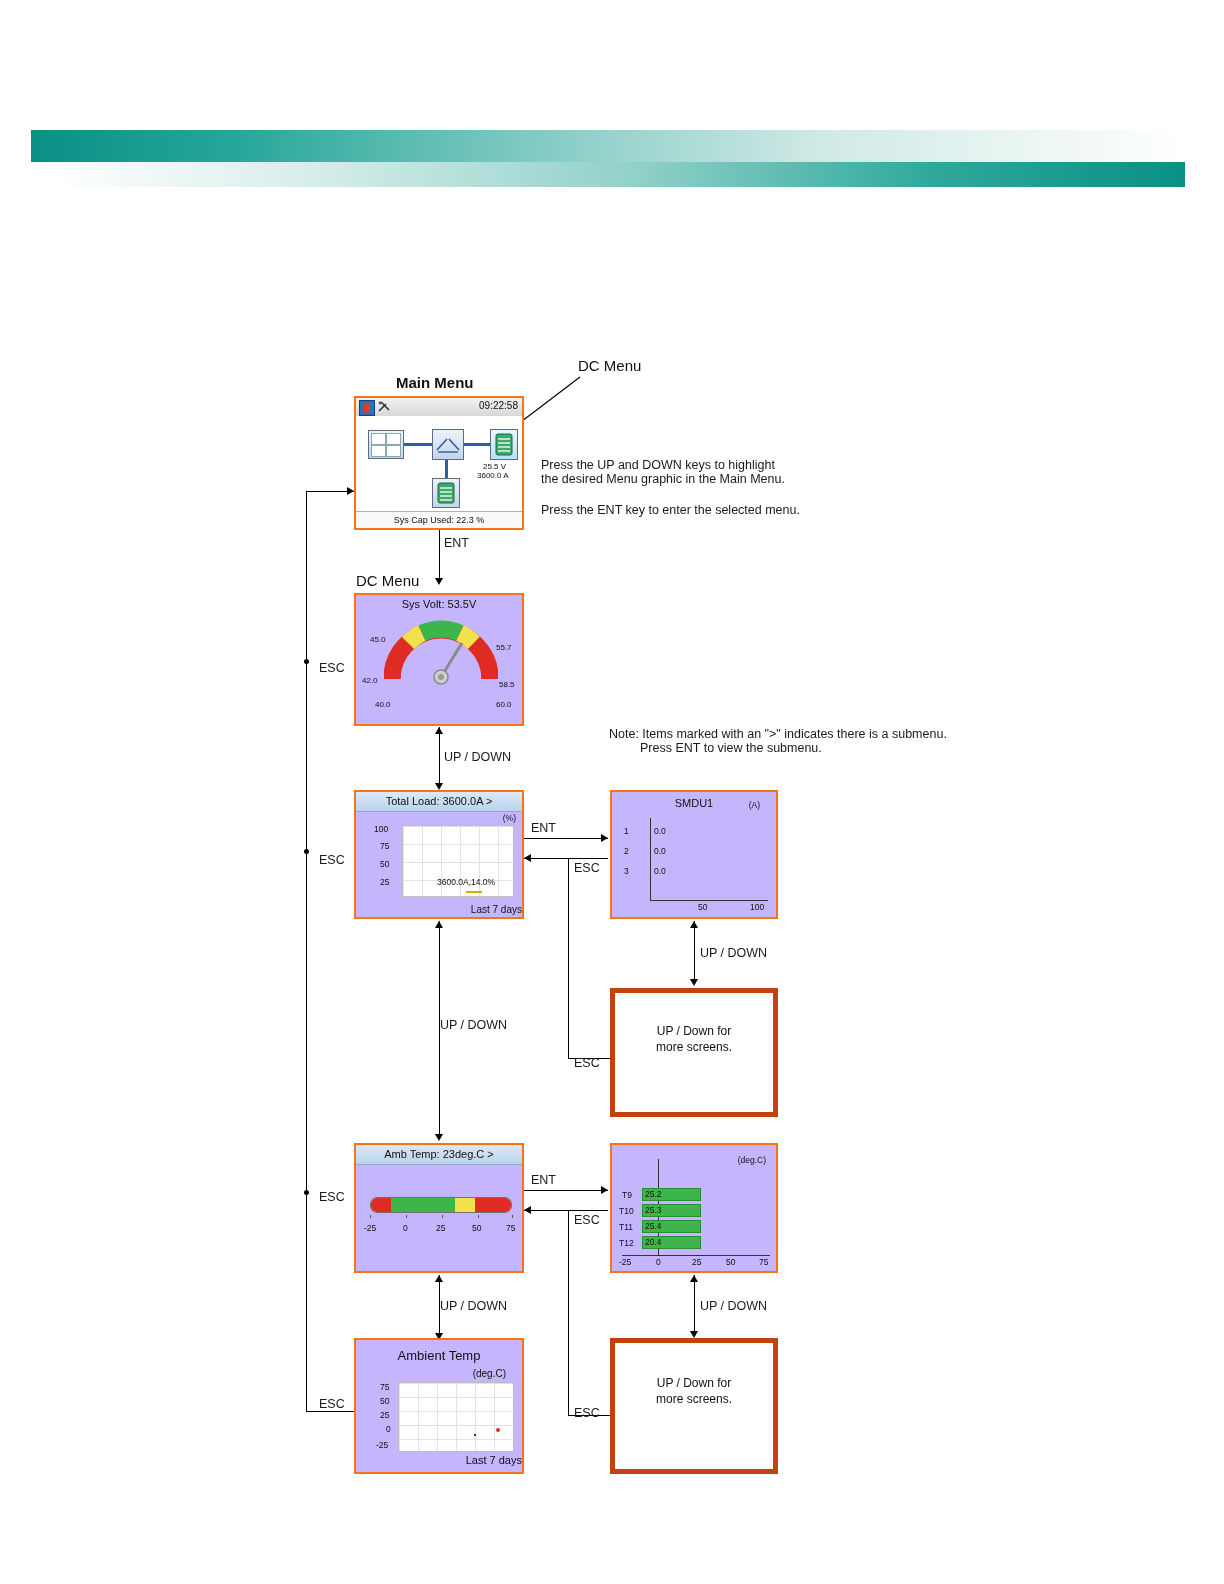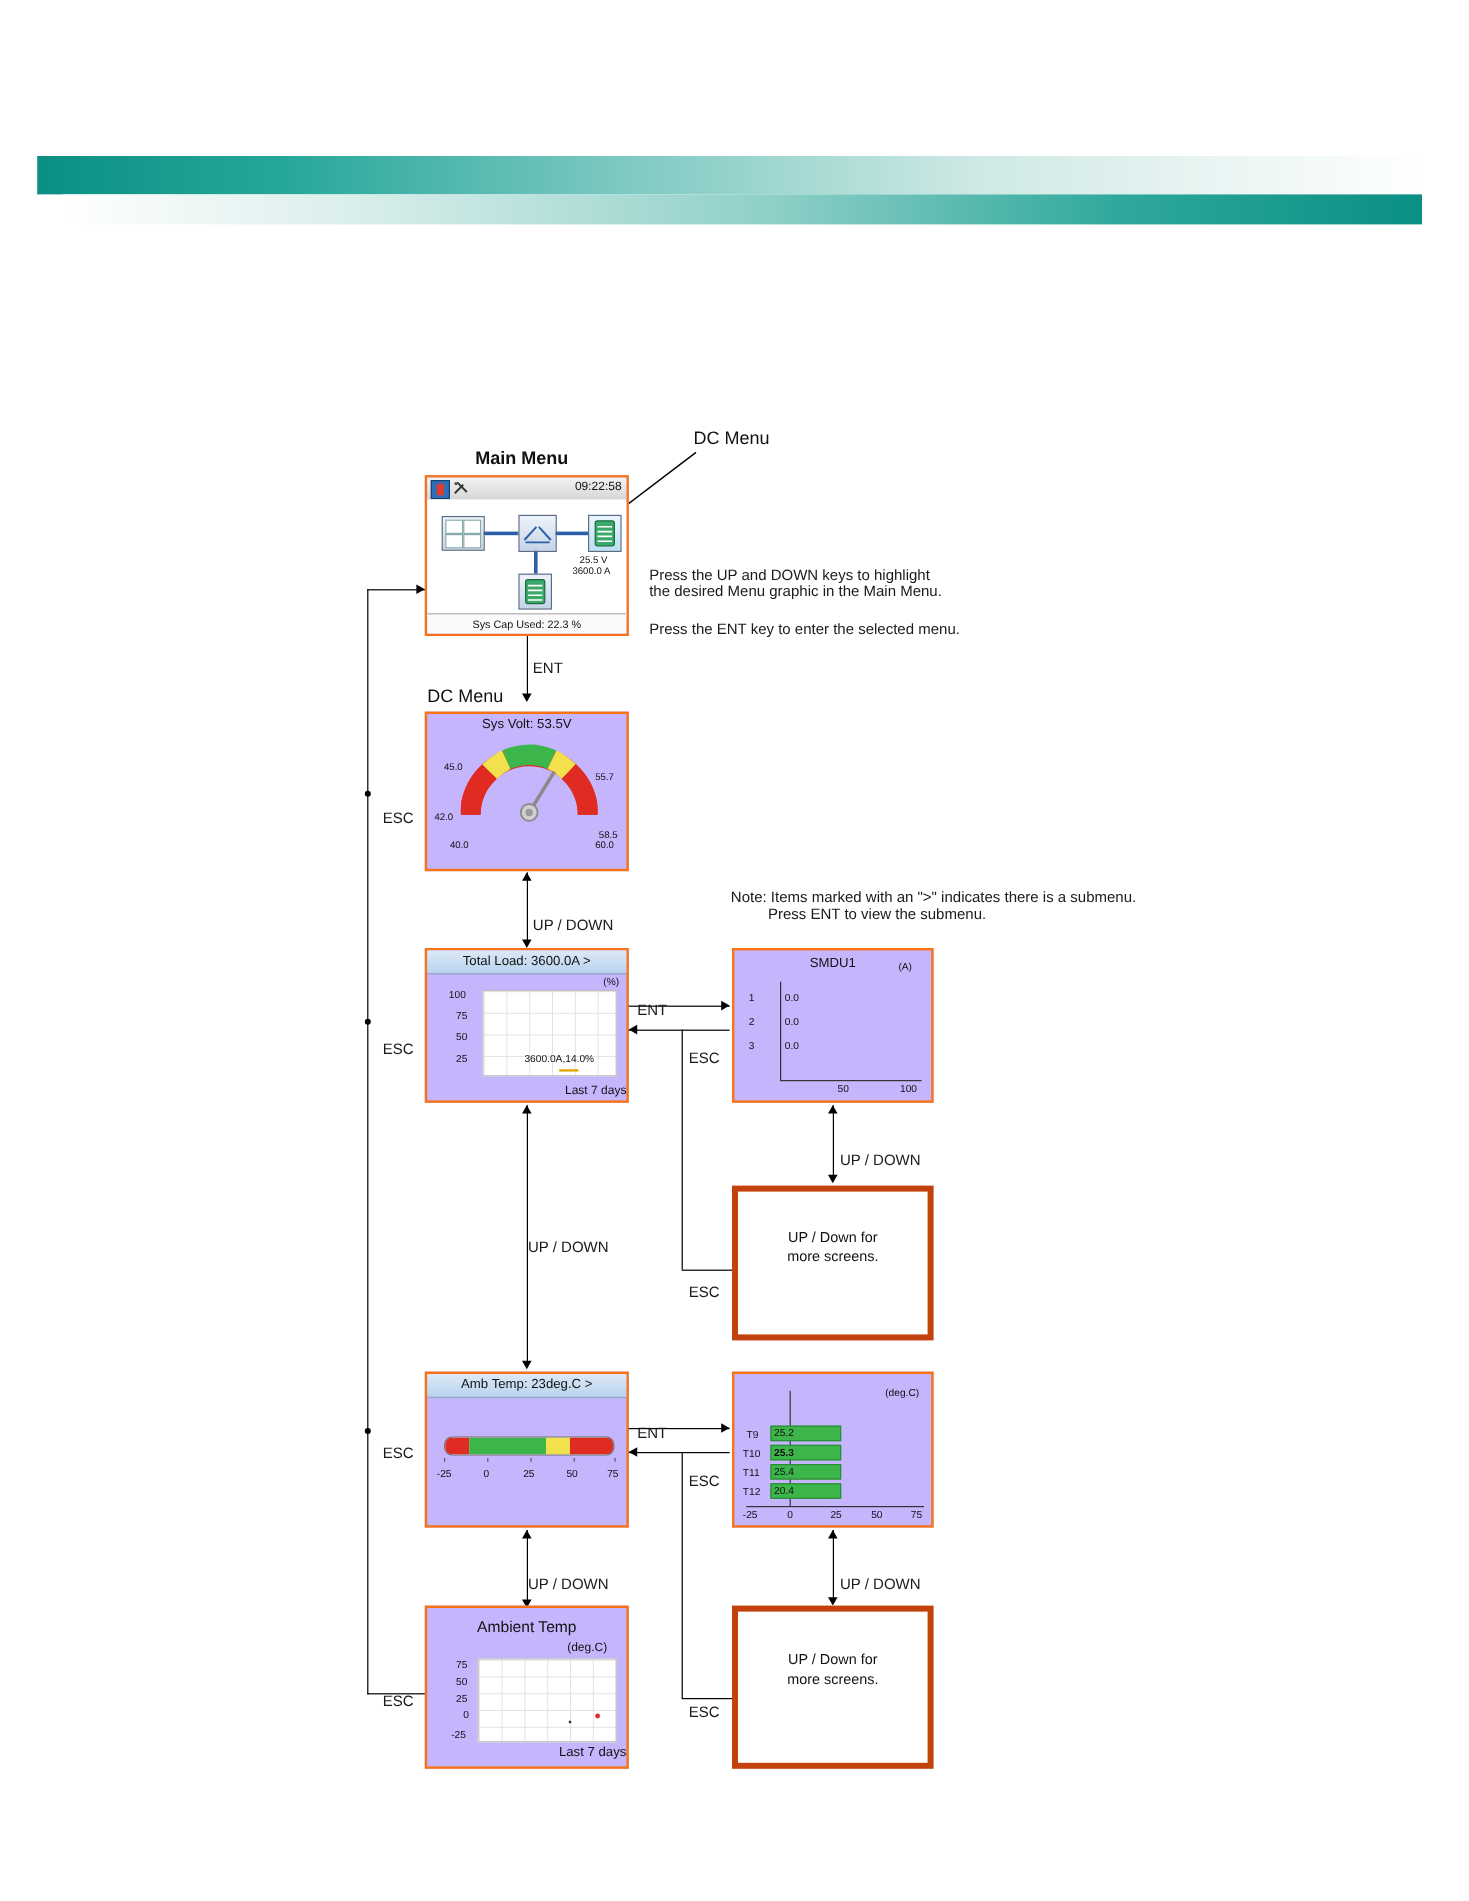--- a/index.html
+++ b/index.html
@@ -6,21 +6,21 @@
   body{width:1224px;height:1584px;background:#ffffff;font-family:"Liberation Sans",sans-serif;position:relative;overflow:hidden;}
   .page{position:absolute;left:0;top:0;width:1224px;height:1584px;}
 
   
   .hdr-bar1{position:absolute;left:31px;top:130px;width:1155px;height:32px;
     background:linear-gradient(90deg,#0b8f84 0%,#27a79a 18%,#7cc9c1 42%,#cfe9e5 68%,#ffffff 100%);}
   .hdr-bar2{position:absolute;left:52px;top:162px;width:1133px;height:25px;
     background:linear-gradient(90deg,#ffffff 0%,#d9eeeb 22%,#8fd0c8 52%,#2ea89b 78%,#0b8f84 100%);}
 
   
-  .lbl{position:absolute;font-size:12.5px;color:#1a1a1a;white-space:pre;line-height:14px;margin-top:14px;}
+  .lbl{position:absolute;font-size:12.5px;color:#1a1a1a;white-space:pre;line-height:14px;}
   .title{position:absolute;font-size:15px;color:#111;white-space:nowrap;}
   .screen{position:absolute;background:#c4b5fd;border:2px solid #f97316;box-sizing:border-box;}
   .plain-box{position:absolute;background:#ffffff;border:5px solid #c2410c;box-sizing:border-box;}
 
   
   .hline{position:absolute;background:#000;height:1px;}
   .vline{position:absolute;background:#000;width:1px;}
   .arrow-d{position:absolute;width:0;height:0;border-left:4.5px solid transparent;border-right:4.5px solid transparent;border-top:7px solid #000;}
   .arrow-u{position:absolute;width:0;height:0;border-left:4.5px solid transparent;border-right:4.5px solid transparent;border-bottom:7px solid #000;}
   .arrow-r{position:absolute;width:0;height:0;border-top:4.5px solid transparent;border-bottom:4.5px solid transparent;border-left:7px solid #000;}
@@ -186,21 +186,21 @@
         <path d="M90 26 A49 49 0 0 1 106 62" fill="none" stroke="#e02b22" stroke-width="17"></path>
 
         <line x1="57" y1="60" x2="78" y2="26" stroke="#8a8a8a" stroke-width="3"></line>
         <circle cx="57" cy="60" r="7" fill="#cfcfcf" stroke="#8a8a8a" stroke-width="1.5"></circle>
         <circle cx="57" cy="60" r="3" fill="#9a9a9a"></circle>
       </svg>
     </div>
     <div class="g-lbl" style="left:14px;top:40px;">45.0</div>
     <div class="g-lbl" style="left:140px;top:48px;">55.7</div>
     <div class="g-lbl" style="left:6px;top:81px;">42.0</div>
-    <div class="g-lbl" style="left:143px;top:85px;margin-top:11px;">58.5</div>
+    <div class="g-lbl" style="left:143px;top:85px;">58.5</div>
     <div class="g-lbl" style="left:19px;top:105px;">40.0</div>
     <div class="g-lbl" style="left:140px;top:105px;">60.0</div>
   </div>
 
   <div class="vline" style="left:439px;top:727px;height:60px;"></div>
   <div class="arrow-u" style="left:435px;top:727px;"></div>
   <div class="arrow-d" style="left:435px;top:783px;"></div>
   <div class="lbl" style="left:444px;top:750px;">UP / DOWN</div>
 
   <div class="screen" id="total-load-screen">
@@ -293,21 +293,21 @@
     <div class="axis-lbl" style="right:10px;top:10px;">(deg.C)</div>
     <div class="vline" style="left:46px;top:14px;height:96px;background:#333;"></div>
     <div class="hline" style="left:10px;top:110px;width:148px;background:#333;"></div>
 
     <div class="tbar-name" style="left:10px;top:45px;">T9</div>
     <div class="tbar" style="left:30px;top:43px;width:57px;"></div>
     <div class="tbar-val" style="left:33px;top:44px;">25.2</div>
 
     <div class="tbar-name" style="left:7px;top:61px;">T10</div>
     <div class="tbar" style="left:30px;top:59px;width:57px;"></div>
-    <div class="tbar-val" style="left:33px;top:60px;font-weight:bold;">25.3</div>
+    <div class="tbar-val" style="left:33px;top:60px;">25.3</div>
 
     <div class="tbar-name" style="left:7px;top:77px;">T11</div>
     <div class="tbar" style="left:30px;top:75px;width:57px;"></div>
     <div class="tbar-val" style="left:33px;top:76px;">25.4</div>
 
     <div class="tbar-name" style="left:7px;top:93px;">T12</div>
     <div class="tbar" style="left:30px;top:91px;width:57px;"></div>
     <div class="tbar-val" style="left:33px;top:92px;">20.4</div>
 
     <div class="axis-lbl" style="left:7px;top:112px;">-25</div>

